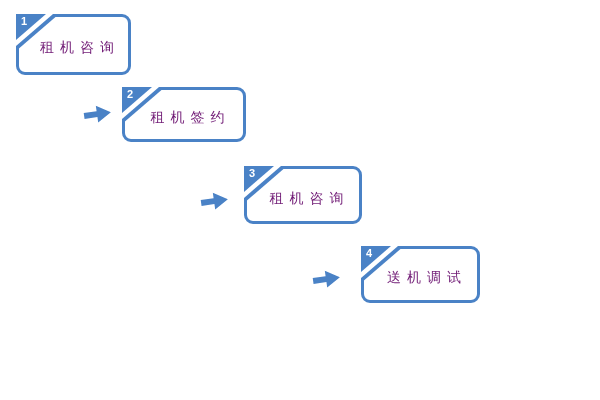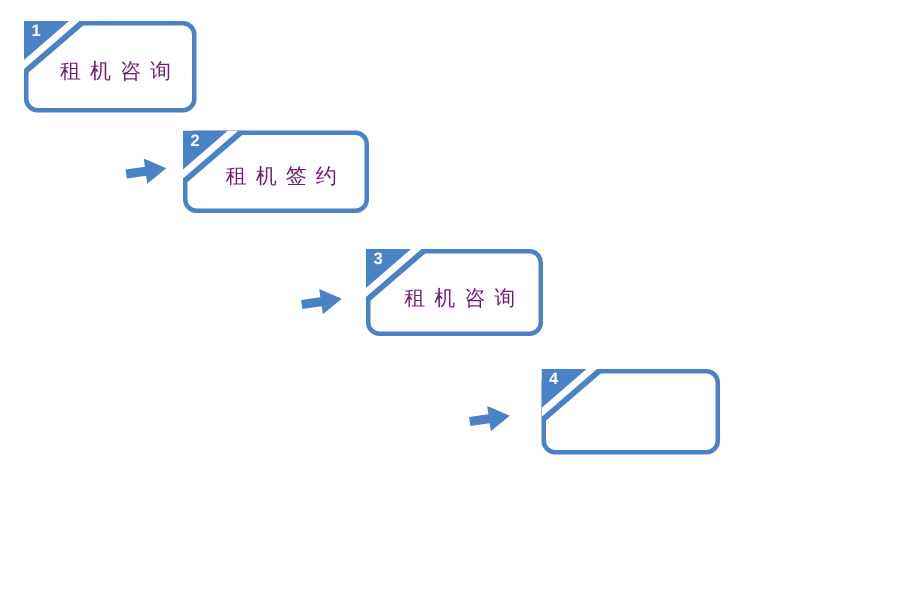--- a/index.html
+++ b/index.html
@@ -129,15 +129,16 @@
       <path d="M1,10 L14,10 L14,4.5 L28,13 L14,21.5 L14,16 L1,16 Z" fill="#4A82C6"></path>
     </svg>
   </div>
 
   <div class="step-box" style="left:361px; top:246px; width:119px; height:57px;">
     <div class="corner-chamfer"></div>
     <div class="corner-gap"></div>
     <div class="num-badge">
       <span>4</span>
     </div>
+    <div class="step-label">送机调试</div>
   </div>
 
 </div>
 
 </body></html>

